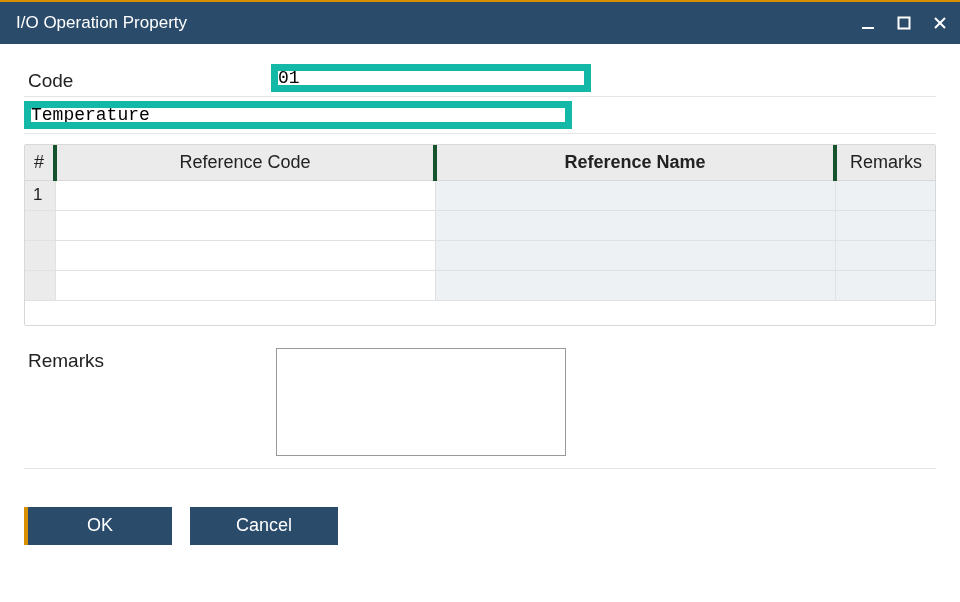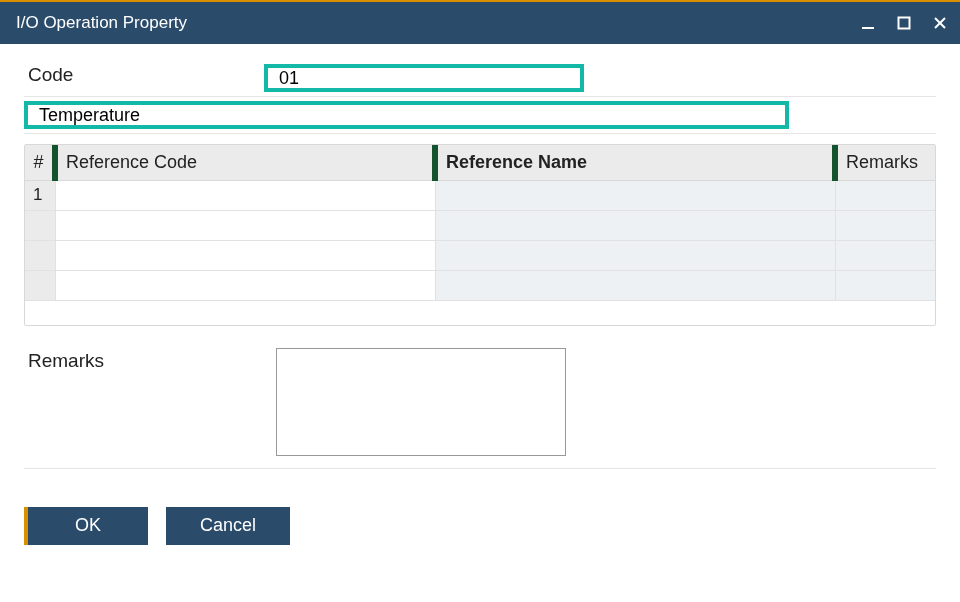--- a/index.html
+++ b/index.html
@@ -45,60 +45,61 @@
     }
     .titlebar-btn svg { display: block; }
     .content {
       flex: 1;
       padding: 18px 24px 18px 24px;
       display: flex;
       flex-direction: column;
     }
     .field-row {
       display: flex;
-      align-items: flex-start;
+      align-items: flex-end;
       border-bottom: 1px solid #e5e5e5;
       padding: 2px 0 4px 0;
       margin-top: 2px;
+      gap: 7px;
     }
     .field-row:first-child { margin-top: 0; }
     .field-label {
       width: 240px;
       font-size: 19px;
       color: #222;
       padding-left: 4px;
     }
     .field-input {
       height: 28px;
-      border: 4px solid #14b8a6;
-      padding: 2px 11px;
+      border: 7px solid #14b8a6;
+      padding: 2px 0;
       font-size: 18px;
-      font-family: Liberation Sans, sans-serif;
+      font-family: Liberation Mono, monospace;
       outline: none;
       background: #fff;
     }
     .code-input { width: 320px; }
-    .name-input { width: 765px; }
+    .name-input { width: 548px; }
 
     .table-wrap {
       margin-top: 10px;
       border: 1px solid #d8d8d8;
       border-radius: 2px;
       overflow: hidden;
     }
     table {
       width: 100%;
       border-collapse: collapse;
       table-layout: fixed;
     }
     thead th {
       background: #ebebeb;
-      border-left: 6px solid #14532d;
+      border-left: 4px solid #14532d;
       border-bottom: 1px solid #d8d8d8;
-      text-align: left;
+      text-align: center;
       font-weight: 400;
       font-size: 18px;
       color: #222;
       padding: 6px 8px;
       height: 35px;
     }
     thead th:first-child { border-left: none; }
     .col-num { width: 30px; text-align: center; }
     .col-refcode { width: 380px; }
     .col-refname { width: 400px; font-weight: bold; }
@@ -147,21 +148,21 @@
       resize: none;
       outline: none;
     }
 
     .button-row {
       display: flex;
       gap: 18px;
       margin-top: 38px;
     }
     .btn {
-      width: 124px;
+      width: 148px;
       height: 38px;
       background: #2b4b6b;
       color: #fff;
       border: none;
       font-size: 18px;
       cursor: pointer;
       font-family: inherit;
     }
     .btn-ok {
       background: #2b4b6b;

